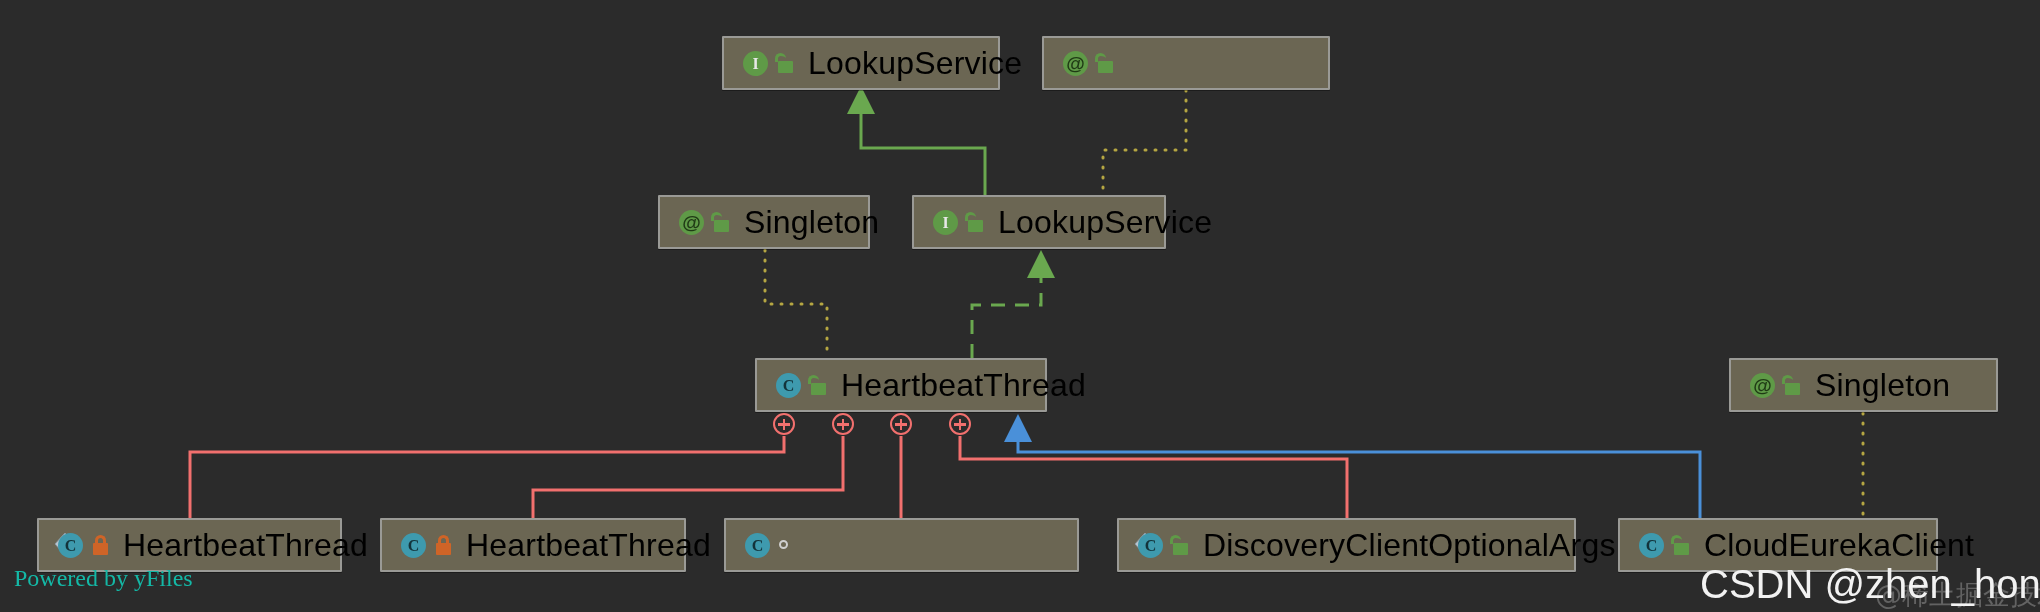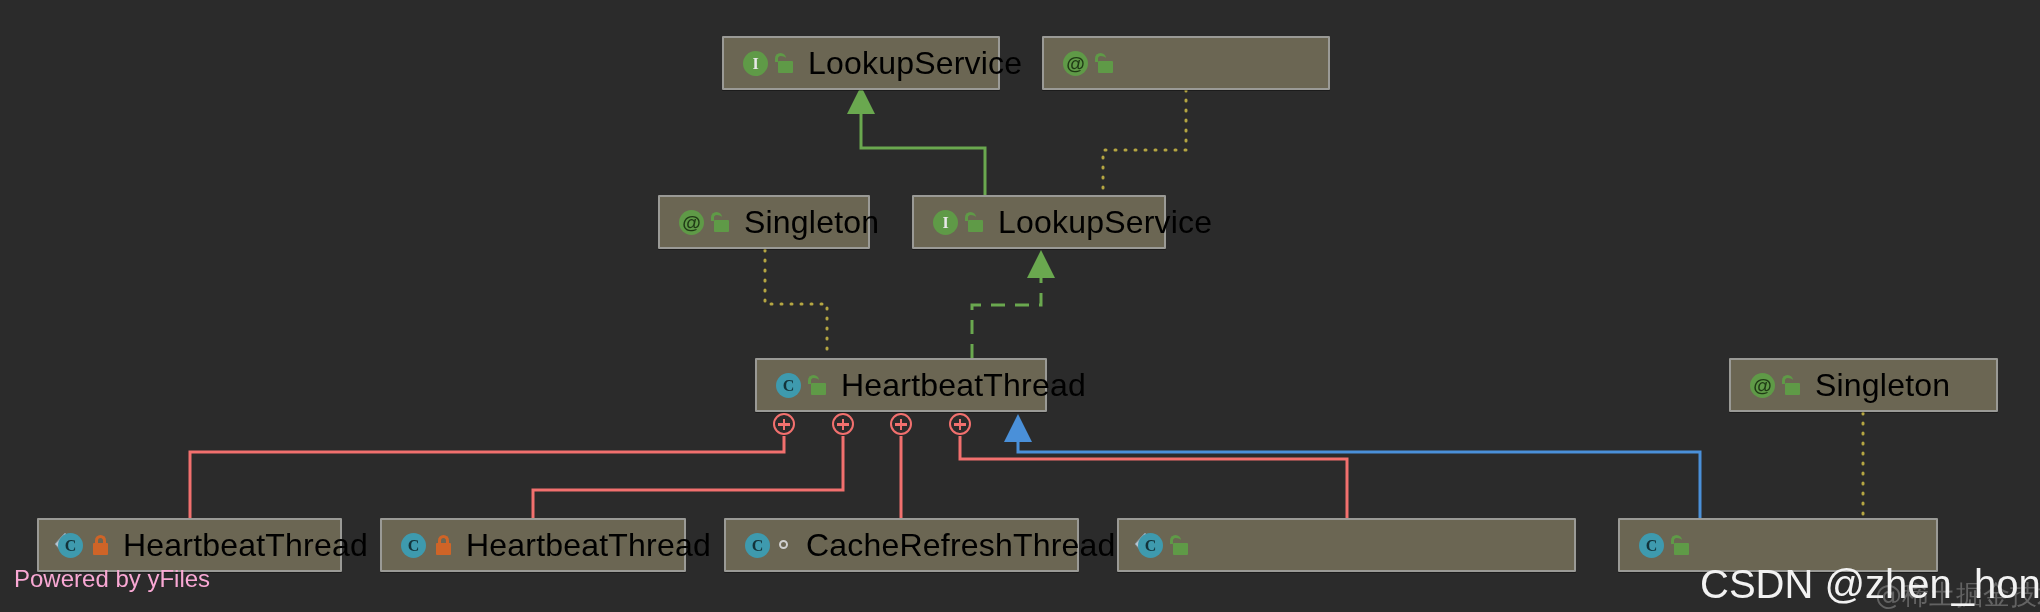--- a/index.html
+++ b/index.html
@@ -115,23 +115,23 @@
   }
   .plus-marker::before, .plus-marker::after {
     content: "";
     position: absolute;
     background: #f2706e;
   }
   .plus-marker::before { left: 3px; top: 8px; width: 12px; height: 2.5px; }
   .plus-marker::after  { left: 7.5px; top: 3.5px; width: 2.5px; height: 11px; }
   .watermark-yfiles {
     position: absolute;
-    color: #f9a8d4;
+    color: #14b8a6;
     font-size: 24px;
-    font-family: Liberation Sans, sans-serif;
+    font-family: Liberation Serif, serif;
     white-space: nowrap;
   }
   .watermark-csdn {
     position: absolute;
     color: #f2f2f2;
     font-size: 40px;
     font-family: "Liberation Sans", sans-serif;
     white-space: nowrap;
   }
   .watermark-cn {
@@ -280,44 +280,45 @@
     <span class="node-label">HeartbeatThread</span>
   </div>
 
   <div class="uml-node" style="left:724px; top:518px; width:355px;">
     <span class="badge kind-class">
         <span class="disc">C</span>
       </span>
     <span class="lock pkg">
         <span class="ring"></span>
       </span>
-    <span class="node-label">CacheRefreshThread</span>
   </div>
 
   <div class="uml-node" style="left:1117px; top:518px; width:459px;">
     <span class="badge kind-class">
       <svg class="diamond" viewBox="0 0 24 24">
         <polygon points="12,1 22,12 12,23 2,12" fill="#b9c4cc" stroke="#8e9aa3" stroke-width="1"></polygon>
       </svg>
       <span class="disc">C</span>
     </span>
     <span class="lock open green">
         <span class="shackle"></span>
         <span class="body"></span>
       </span>
+    <span class="node-label">DiscoveryClientOptionalArgs</span>
   </div>
 
   <div class="uml-node" style="left:1618px; top:518px; width:320px;">
     <span class="badge kind-class">
         <span class="disc">C</span>
       </span>
     <span class="lock open green">
         <span class="shackle"></span>
         <span class="body"></span>
       </span>
+    <span class="node-label">CloudEurekaClient</span>
   </div>
 
   <div class="plus-marker" style="left:773px; top:413px;"></div>
   <div class="plus-marker" style="left:832px; top:413px;"></div>
   <div class="plus-marker" style="left:890px; top:413px;"></div>
   <div class="plus-marker" style="left:949px; top:413px;"></div>
 
   <div class="watermark-yfiles" style="left:14px; top:565px;">Powered by yFiles</div>
   <div class="watermark-cn" style="left:1875px; top:577px;">@稀土掘金技术社区</div>
   <div class="watermark-csdn" style="left:1700px; top:562px;">CSDN @zhen_hong</div>

